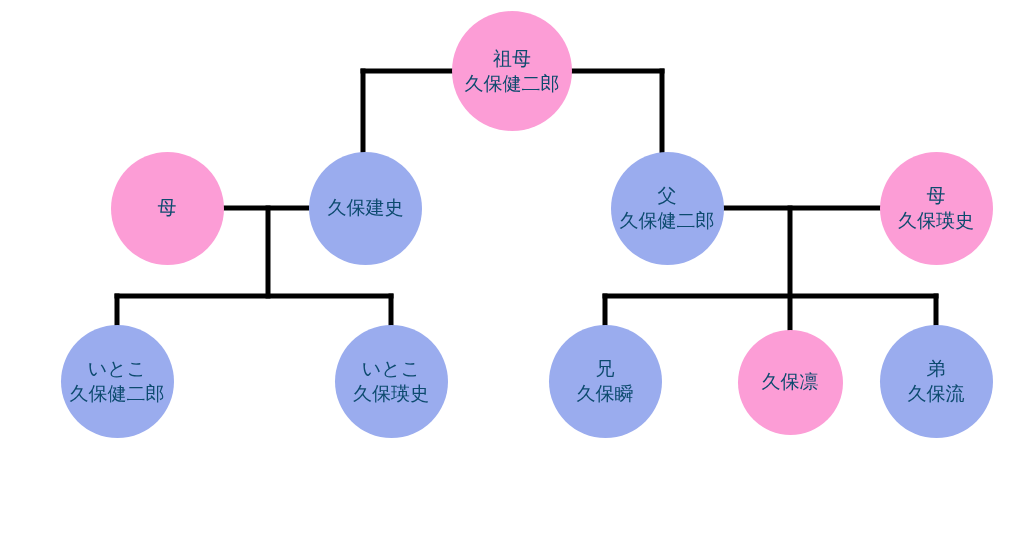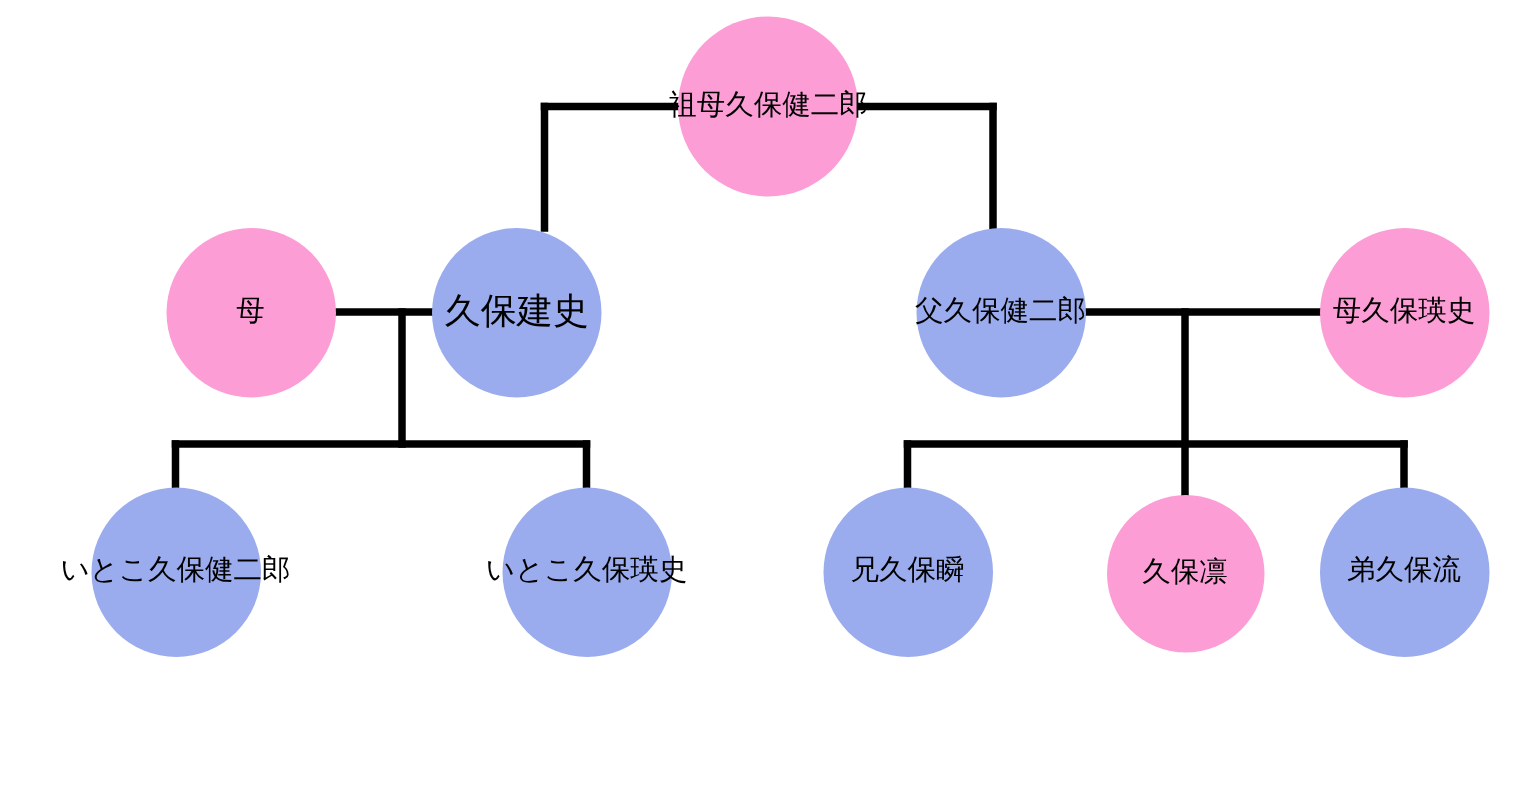--- a/index.html
+++ b/index.html
@@ -23,24 +23,24 @@
     left: 0;
     top: 0;
     width: 1024px;
     height: 538px;
   }
   .node {
     position: absolute;
     box-sizing: border-box;
     border-radius: 50%;
     display: flex;
-    flex-direction: row;
+    flex-direction: column;
     align-items: center;
     justify-content: center;
-    color: #000000;
+    color: #0c4a6e;
     text-align: center;
     line-height: 1.32;
     z-index: 2;
     user-select: none;
   }
   .node .role,
   .node .name {
     display: block;
     white-space: nowrap;
     font-weight: 400;
@@ -71,21 +71,21 @@
       <line x1="605" y1="296" x2="605" y2="325" stroke="#000000" stroke-width="5" stroke-linecap="square"></line>
       <line x1="936" y1="296" x2="936" y2="325" stroke="#000000" stroke-width="5" stroke-linecap="square"></line>
     </svg>
 <div class="node pink" style="width: 120px; height: 120px; left: 452px; top: 11px; font-size: 19px;">
       <span class="role">祖母</span>
       <span class="name">久保健二郎</span>
     </div>
     <div class="node pink" style="width: 113px; height: 113px; left: 110.5px; top: 151.5px; font-size: 19px;">
       <span class="role">母</span>
     </div>
-    <div class="node blue" style="width: 113px; height: 113px; left: 288px; top: 151.5px; font-size: 24px;">
+    <div class="node blue" style="width: 113px; height: 113px; left: 309px; top: 151.5px; font-size: 19px;">
       <span class="name">久保建史</span>
     </div>
     <div class="node blue" style="width: 113px; height: 113px; left: 610.5px; top: 151.5px; font-size: 19px;">
       <span class="role">父</span>
       <span class="name">久保健二郎</span>
     </div>
     <div class="node pink" style="width: 113px; height: 113px; left: 879.5px; top: 151.5px; font-size: 19px;">
       <span class="role">母</span>
       <span class="name">久保瑛史</span>
     </div>

